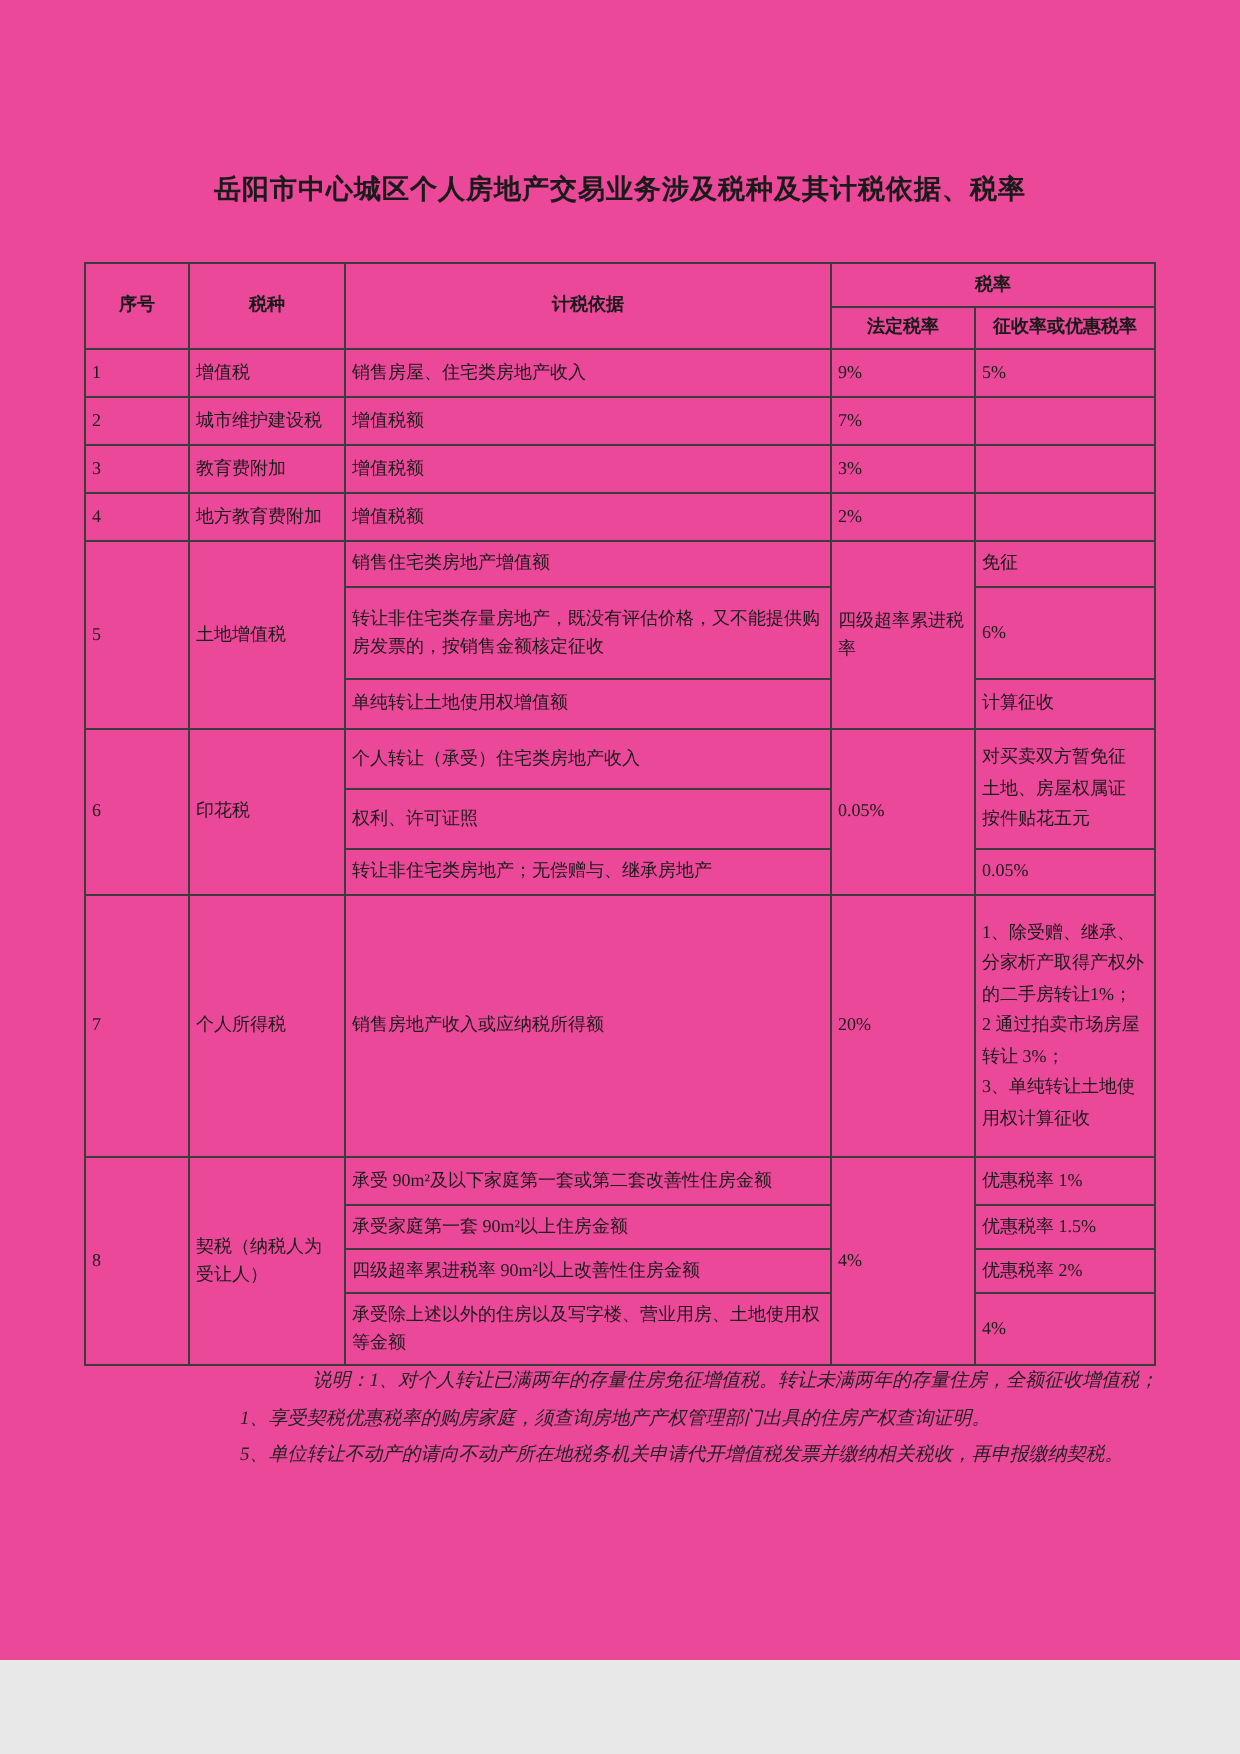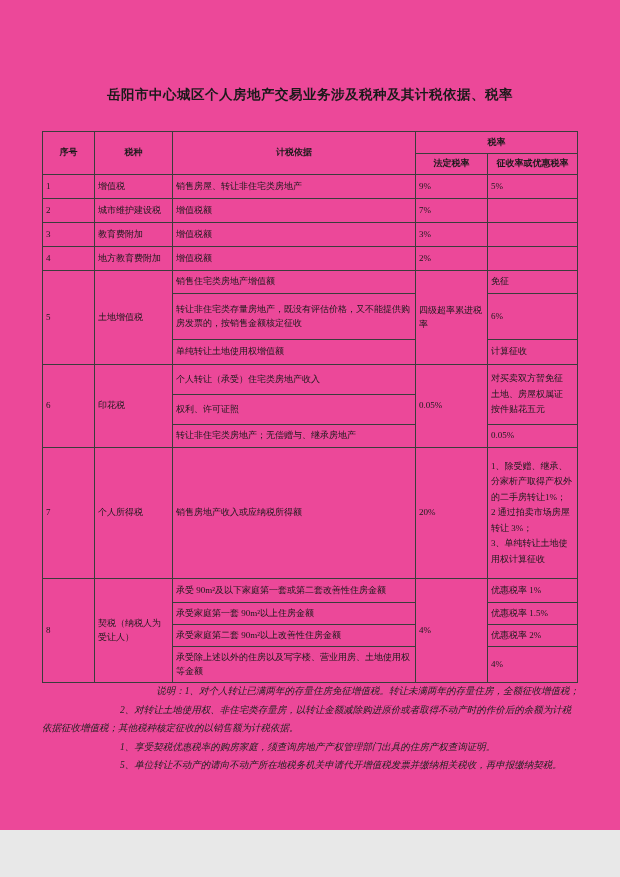--- a/index.html
+++ b/index.html
@@ -82,21 +82,21 @@
         <th colspan="2">税率</th>
       </tr>
       <tr style="height:21px">
         <th>法定税率</th>
         <th>征收率或优惠税率</th>
       </tr>
 
       <tr style="height:24px">
         <td>1</td>
         <td>增值税</td>
-        <td>销售房屋、转让非住宅类房地产</td>
+        <td>销售房屋、住宅类房地产收入</td>
         <td>9%</td>
         <td>5%</td>
       </tr>
 
       <tr style="height:24px">
         <td>2</td>
         <td>城市维护建设税</td>
         <td>增值税额</td>
         <td>7%</td>
         <td></td>
@@ -166,30 +166,29 @@
         <td rowspan="4">契税（纳税人为受让人）</td>
         <td>承受 90m²及以下家庭第一套或第二套改善性住房金额</td>
         <td rowspan="4">4%</td>
         <td>优惠税率 1%</td>
       </tr>
       <tr style="height:22px">
         <td>承受家庭第一套 90m²以上住房金额</td>
         <td>优惠税率 1.5%</td>
       </tr>
       <tr style="height:22px">
-        <td>承受家庭第二套 90m²以上改善性住房金额</td>
+        <td>四级超率累进税率 90m²以上改善性住房金额</td>
         <td>优惠税率 2%</td>
       </tr>
       <tr style="height:36px">
         <td class="left">承受除上述以外的住房以及写字楼、营业用房、土地使用权等金额</td>
         <td>4%</td>
       </tr>
     </tbody>
   </table>
 
   <div class="notes">
     <p class="first"><span>说明：</span><span>1、对个人转让已满两年的存量住房免征增值税。转让未满两年的存量住房，全额征收增值税；</span></p>
-    <p>2、对转让土地使用权、非住宅类存量房，以转让金额减除购进原价或者取得不动产时的作价后的余额为计税依据征收增值税；其他税种核定征收的以销售额为计税依据。</p>
     <p>1、享受契税优惠税率的购房家庭，须查询房地产产权管理部门出具的住房产权查询证明。</p>
     <p>5、单位转让不动产的请向不动产所在地税务机关申请代开增值税发票并缴纳相关税收，再申报缴纳契税。</p>
   </div>
 
 </div>
 
 </body></html>

